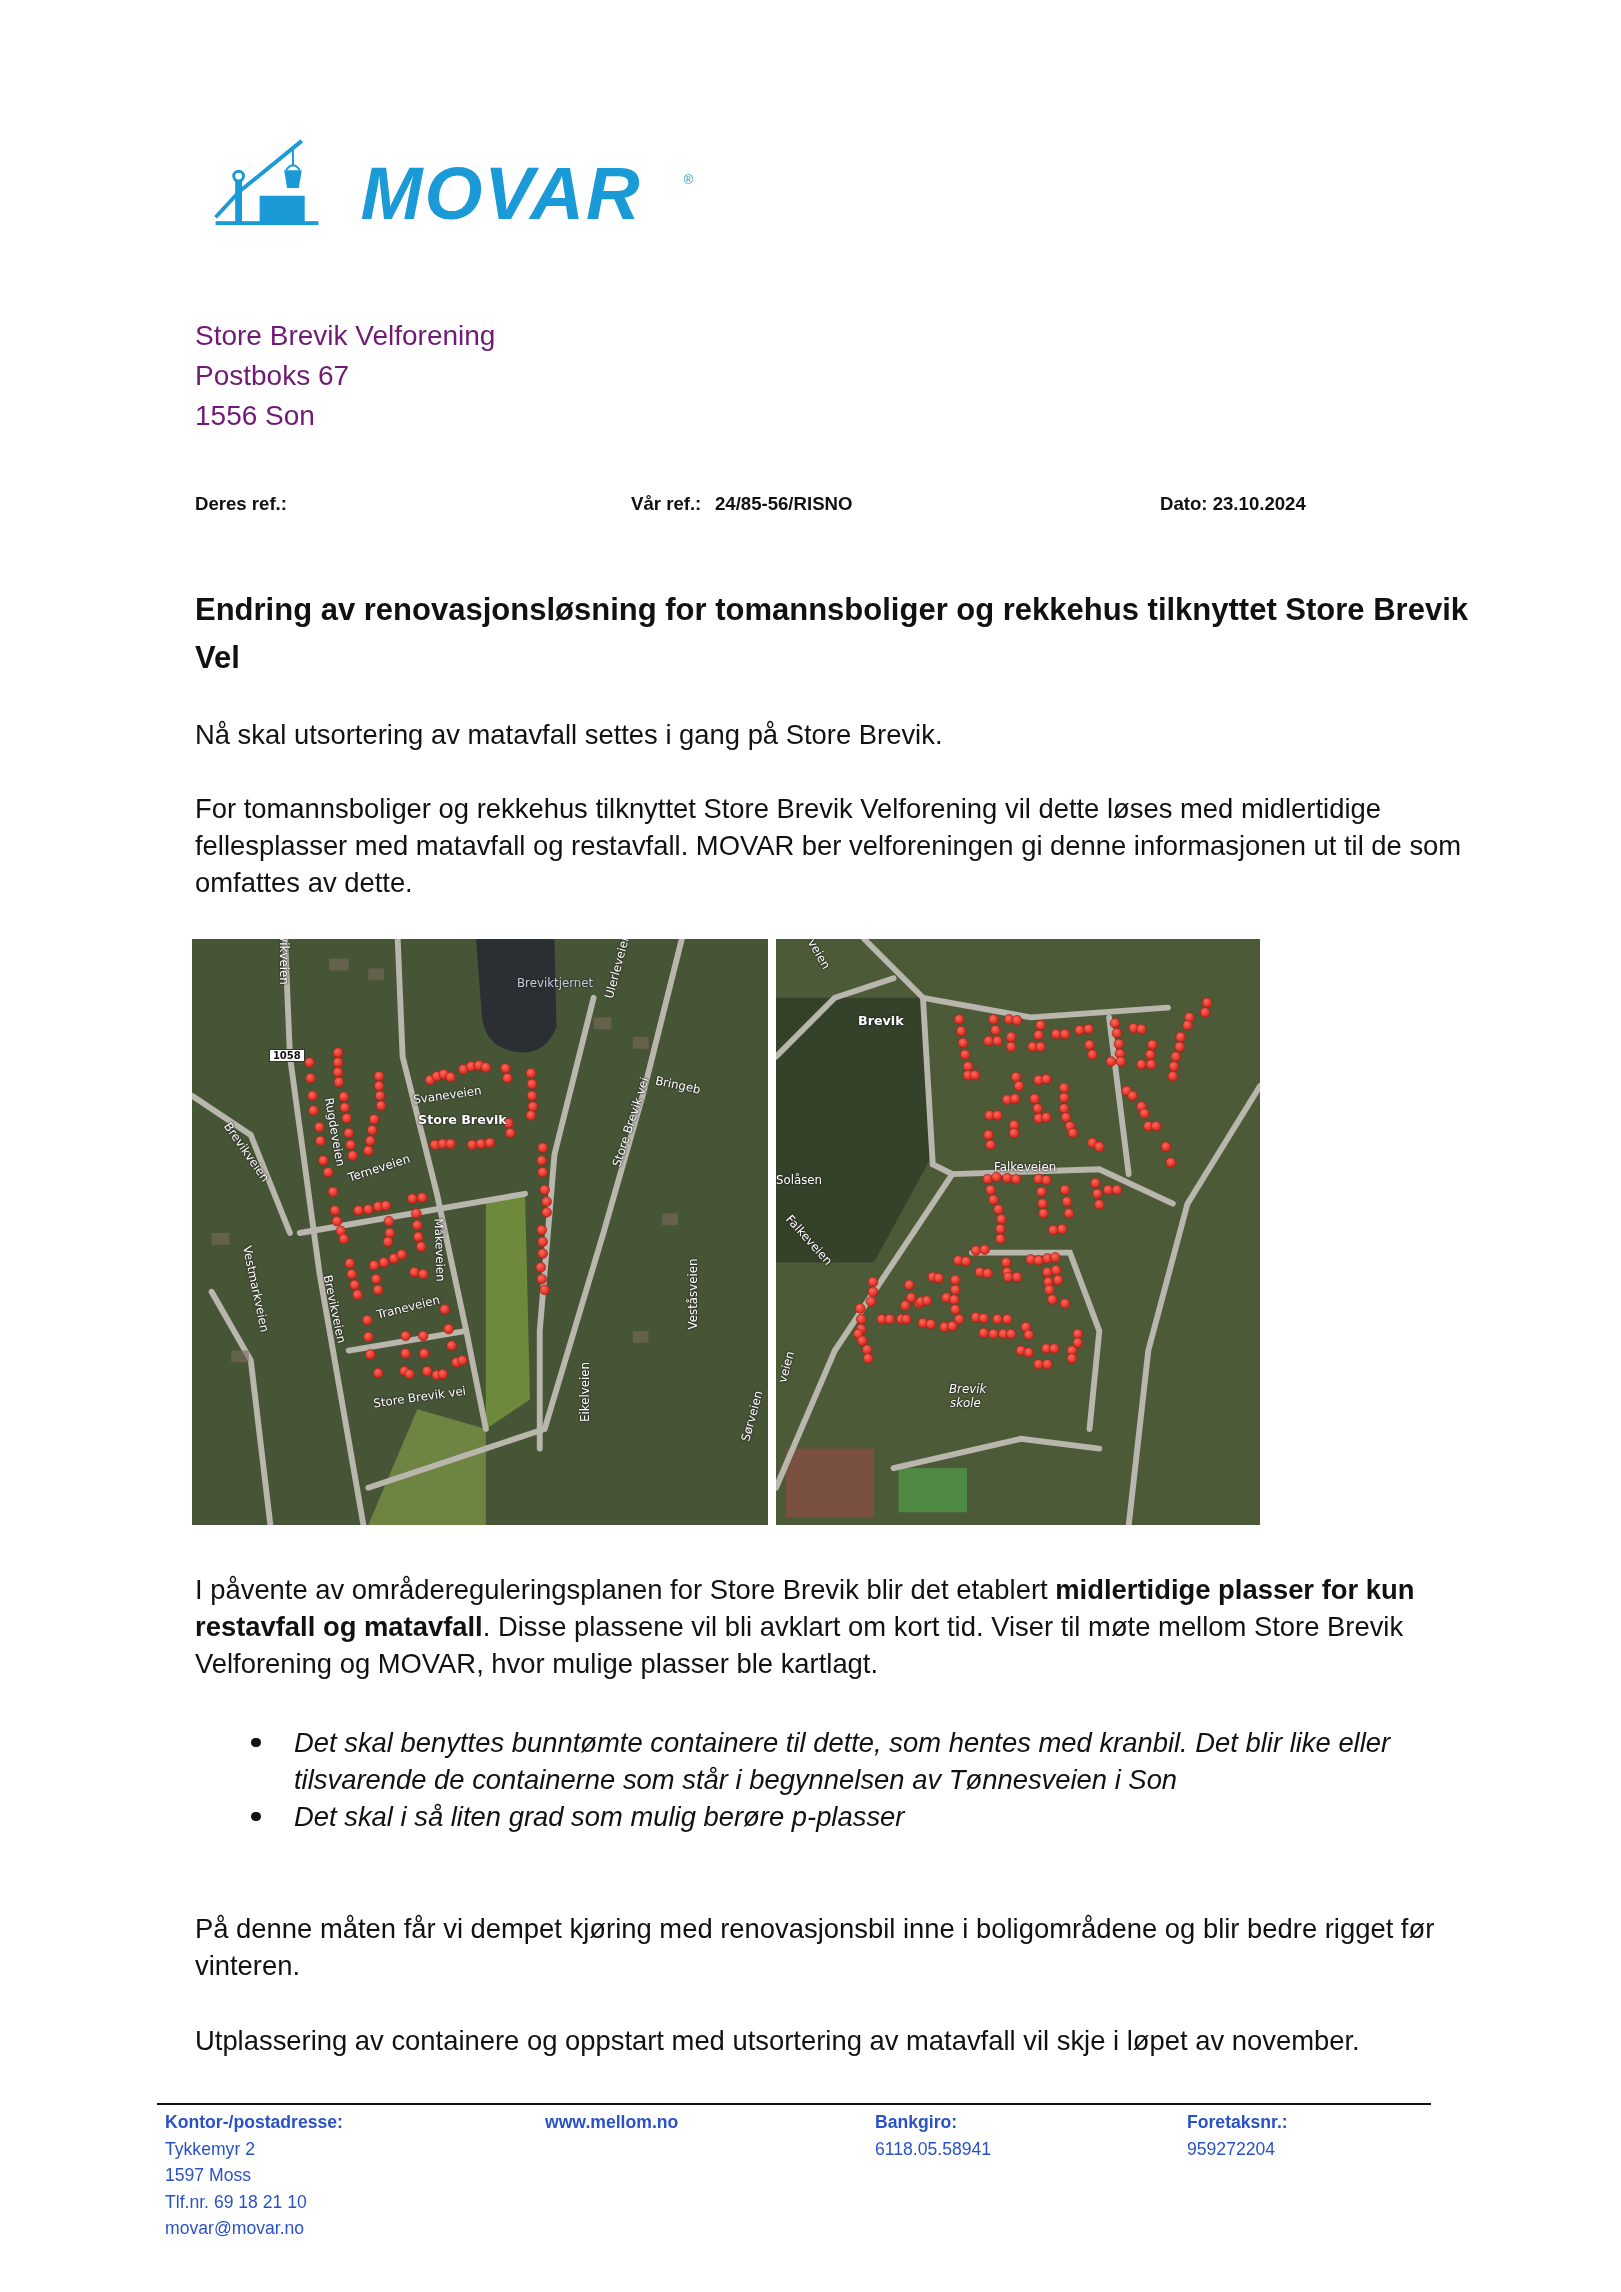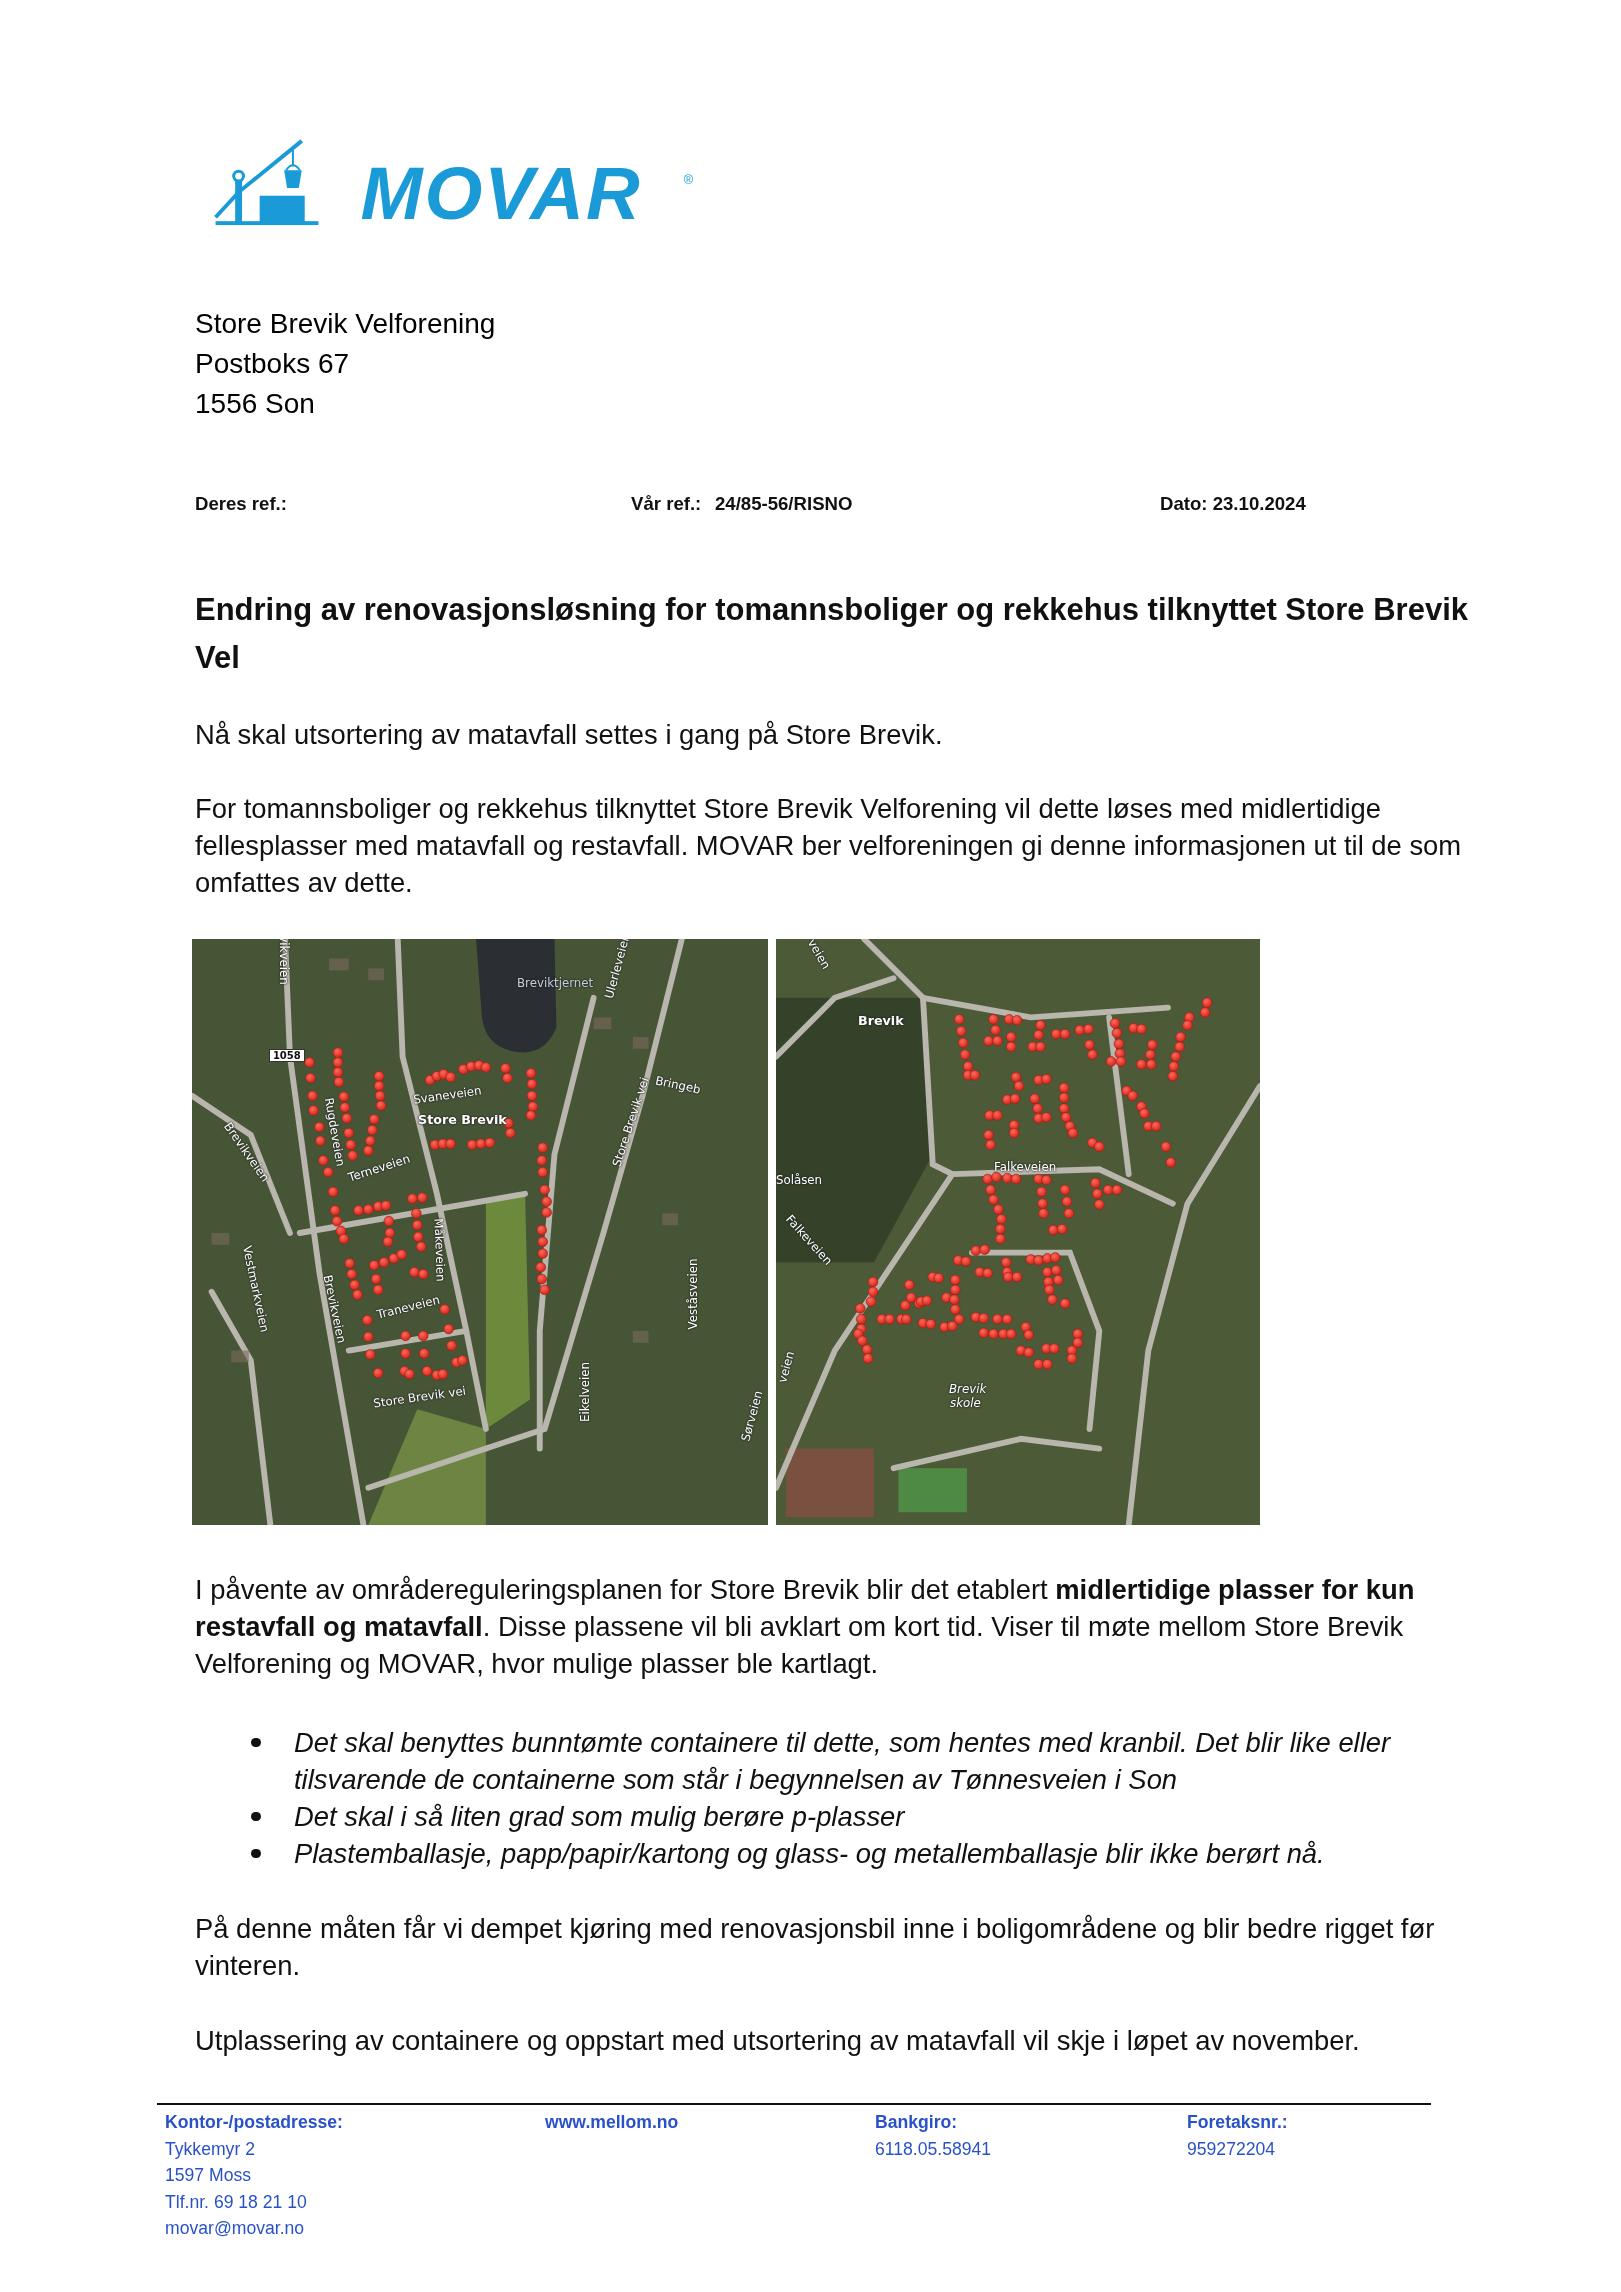--- a/index.html
+++ b/index.html
@@ -2,21 +2,21 @@
 <html><head>
 <meta charset="utf-8">
 <style>
   * { box-sizing: border-box; margin: 0; padding: 0; }
   html, body { width: 1621px; height: 2293px; background: #ffffff; }
   body { position: relative; font-family: "Liberation Sans", "DejaVu Sans", sans-serif; color: #111; overflow: hidden; }
 
   .logo { position: absolute; left: 196px; top: 133px; width: 519px; height: 98px; }
   .logo svg { width: 100%; height: 100%; }
 
-  .address { position: absolute; left: 195px; top: 304px; font-size: 28px; line-height: 40px; color: #000000; }
+  .address { position: absolute; left: 195px; top: 316px; font-size: 28px; line-height: 40px; color: #701a75; }
 
   .refs { position: absolute; top: 493px; left: 0; width: 1621px; font-size: 18.6px; font-weight: bold; color: #111; }
   .refs .ref { position: absolute; white-space: nowrap; }
   .refs .ref-deres { left: 195px; }
   .refs .ref-var { left: 631px; }
   .refs .ref-var .val { margin-left: 13.7px; }
   .refs .ref-dato { left: 1160px; }
 
   .title { position: absolute; left: 195px; top: 586px; width: 1274px; font-size: 31px; line-height: 48px; font-weight: bold; color: #111; }
 
@@ -491,21 +491,20 @@
     <div class="map-label" style="left:27.4px; top:7.8px; transform:rotate(60deg);">veien</div>
     <div class="map-label" style="left:-5.9px; top:421px; transform:rotate(-75deg);">veien</div>
   </div>
 </div>
 
 <p class="para p3"><span>I påvente av områdereguleringsplanen for Store Brevik blir det etablert </span><strong>midlertidige plasser for kun restavfall og matavfall</strong><span>. Disse plassene vil bli avklart om kort tid. Viser til møte mellom Store Brevik Velforening og MOVAR, hvor mulige plasser ble kartlagt.</span></p>
 
 <ul class="bullets">
   <li>Det skal benyttes bunntømte containere til dette, som hentes med kranbil. Det blir like eller tilsvarende de containerne som står i begynnelsen av Tønnesveien i Son</li>
   <li>Det skal i så liten grad som mulig berøre p-plasser</li>
-  <li>Plastemballasje, papp/papir/kartong og glass- og metallemballasje blir ikke berørt nå.</li>
 </ul>
 
 <p class="para p4">På denne måten får vi dempet kjøring med renovasjonsbil inne i boligområdene og blir bedre rigget før vinteren.</p>
 <p class="para p5">Utplassering av containere og oppstart med utsortering av matavfall vil skje i løpet av november.</p>
 
 <div class="footer-line"></div>
 <div class="footer">
   <div class="col col-1">
     <div class="head">Kontor-/postadresse:</div>
     <div>Tykkemyr 2</div>

